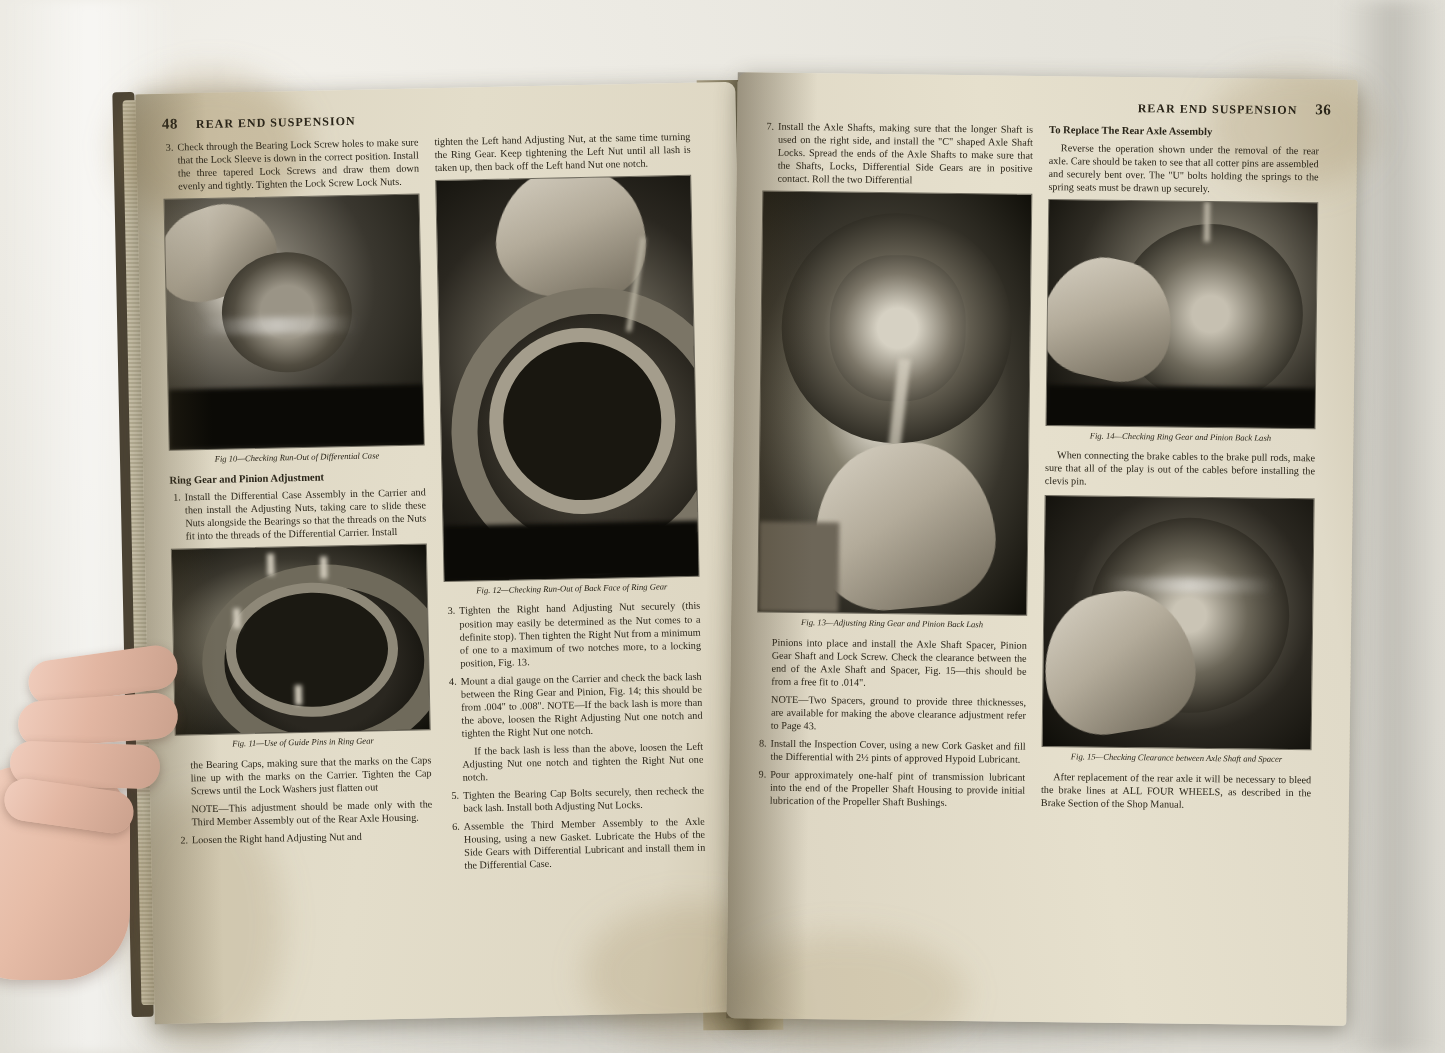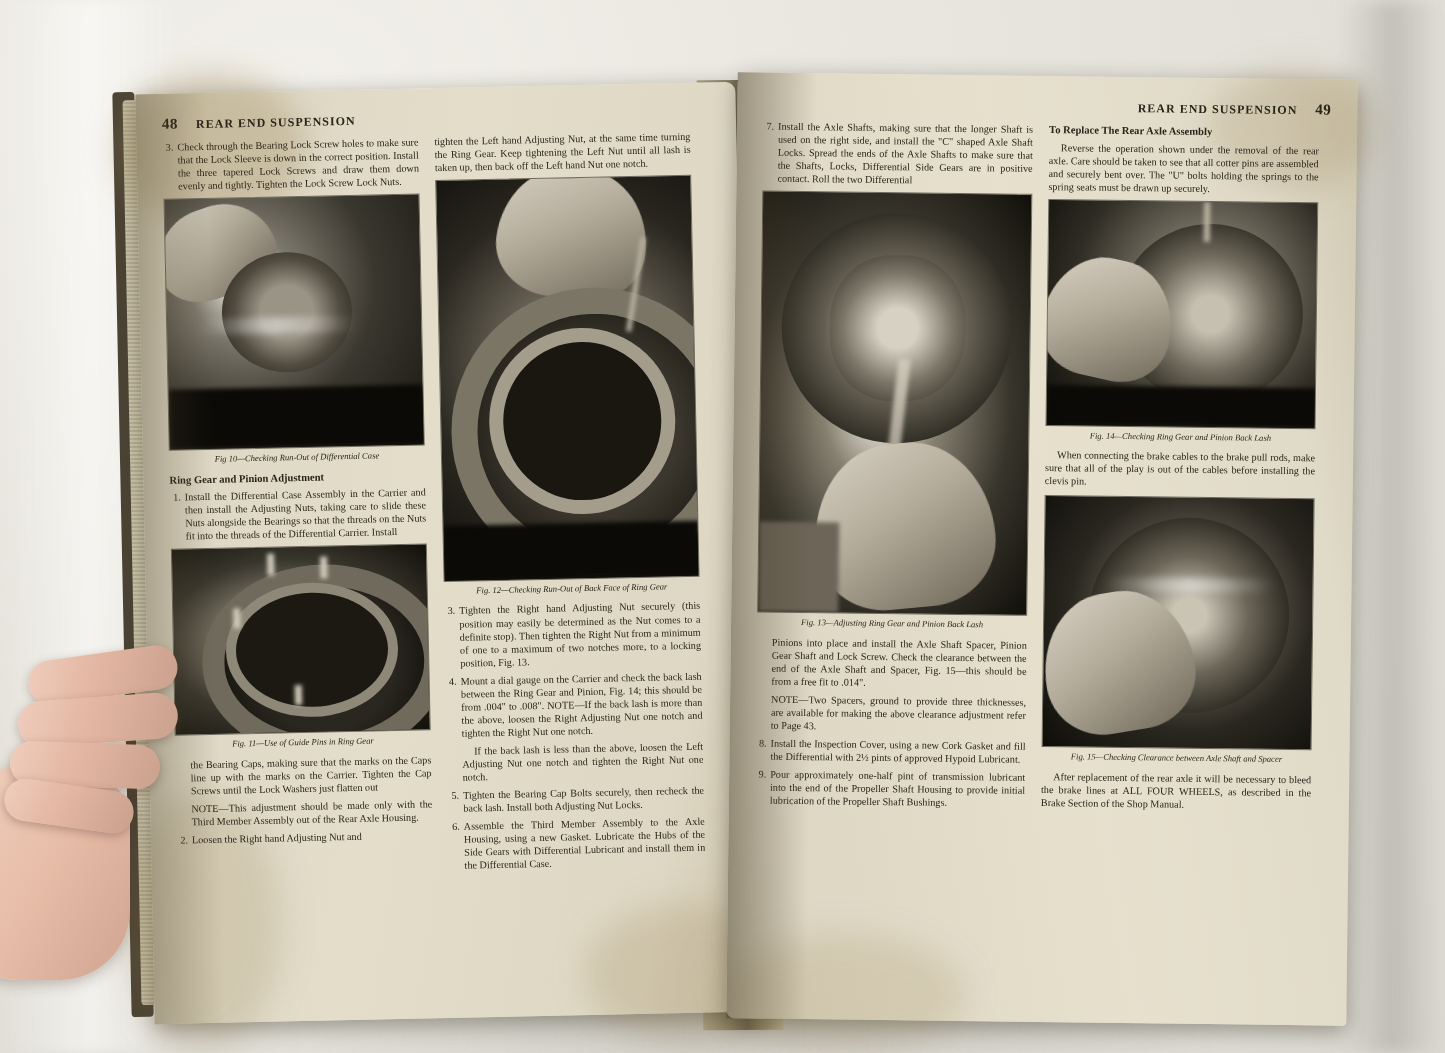--- a/index.html
+++ b/index.html
@@ -204,21 +204,21 @@
       <div style="position:absolute;left:0;top:0;width:70px;height:100%;background:linear-gradient(90deg,rgba(80,70,45,.35) 0%,rgba(80,70,45,0) 100%);"></div>
     </div>
 
     <div class="page" id="page-right">
       <div class="stain" style="left:470px;top:-10px;width:170px;height:120px;background:rgba(150,126,80,.22);"></div>
       <div class="stain" style="left:0px;top:860px;width:240px;height:120px;background:rgba(150,126,80,.18);"></div>
 
       <div class="page-inner">
         <div class="hdr" style="justify-content:flex-end;">
           <span class="hdr-title">REAR END SUSPENSION</span>
-          <span class="folio" style="margin-left:18px;">49</span>
+          <span class="folio" style="margin-left:18px;">36</span>
         </div>
 
         <div class="cols">
 
           <div class="col colR">
             <div class="num-item">
               <span class="num">7.</span>
               <span class="txt">Install the Axle Shafts, making sure that the longer Shaft is used on the right side, and install the "C" shaped Axle Shaft Locks.  Spread the ends of the Axle Shafts to make sure that the Shafts, Locks, Differential Side Gears are in positive contact.  Roll the two Differential</span>
             </div>
 

